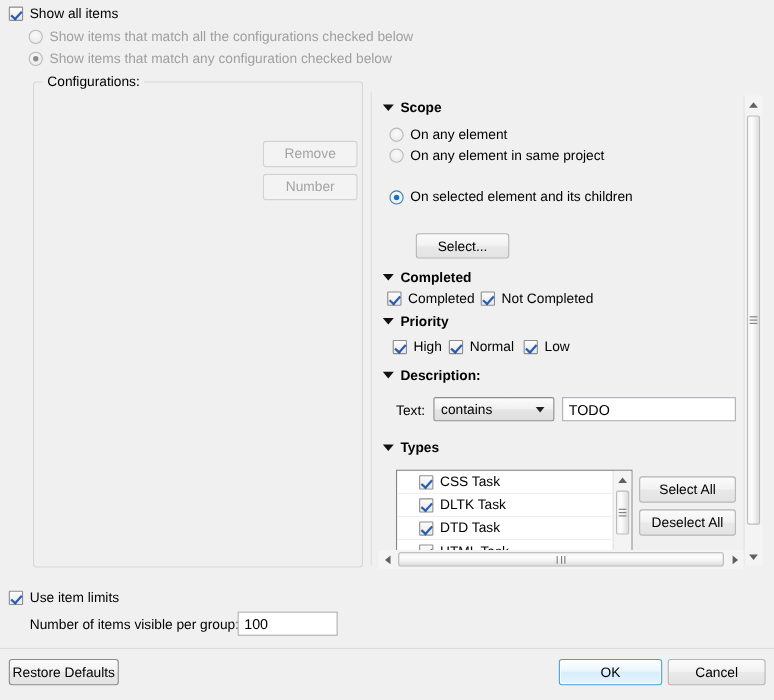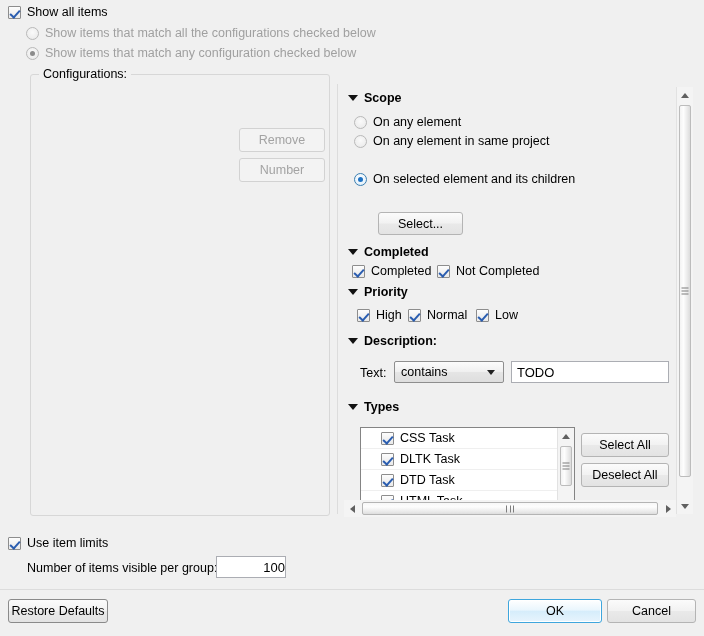--- a/index.html
+++ b/index.html
@@ -400,21 +400,21 @@
     <div class="arw rt">
         <span class="ar-rt"></span>
       </div>
   </div>
 
   <div class="row" style="position:absolute;left:8px;top:536px;">
     <span class="cb checked"></span>
     <span class="lbl">Use item limits</span>
   </div>
   <div style="position:absolute;left:27px;top:561px;">Number of items visible per group:</div>
-  <div class="textfield" style="left:216px;top:556px;width:70px;height:22px;justify-content:flex-end;">
+  <div class="textfield" style="left:216px;top:556px;width:91px;height:22px;">
     <span>100</span>
   </div>
 
   <div class="divider" style="left:0;top:589px;width:704px;height:1px;"></div>
 
   <div class="btn" style="position:absolute;left:8px;top:599px;width:100px;height:24px;border-color:#8a8a8a;">
     <span>Restore Defaults</span>
   </div>
   <div class="btn primary" style="position:absolute;left:508px;top:599px;width:94px;height:24px;">
     <span>OK</span>

